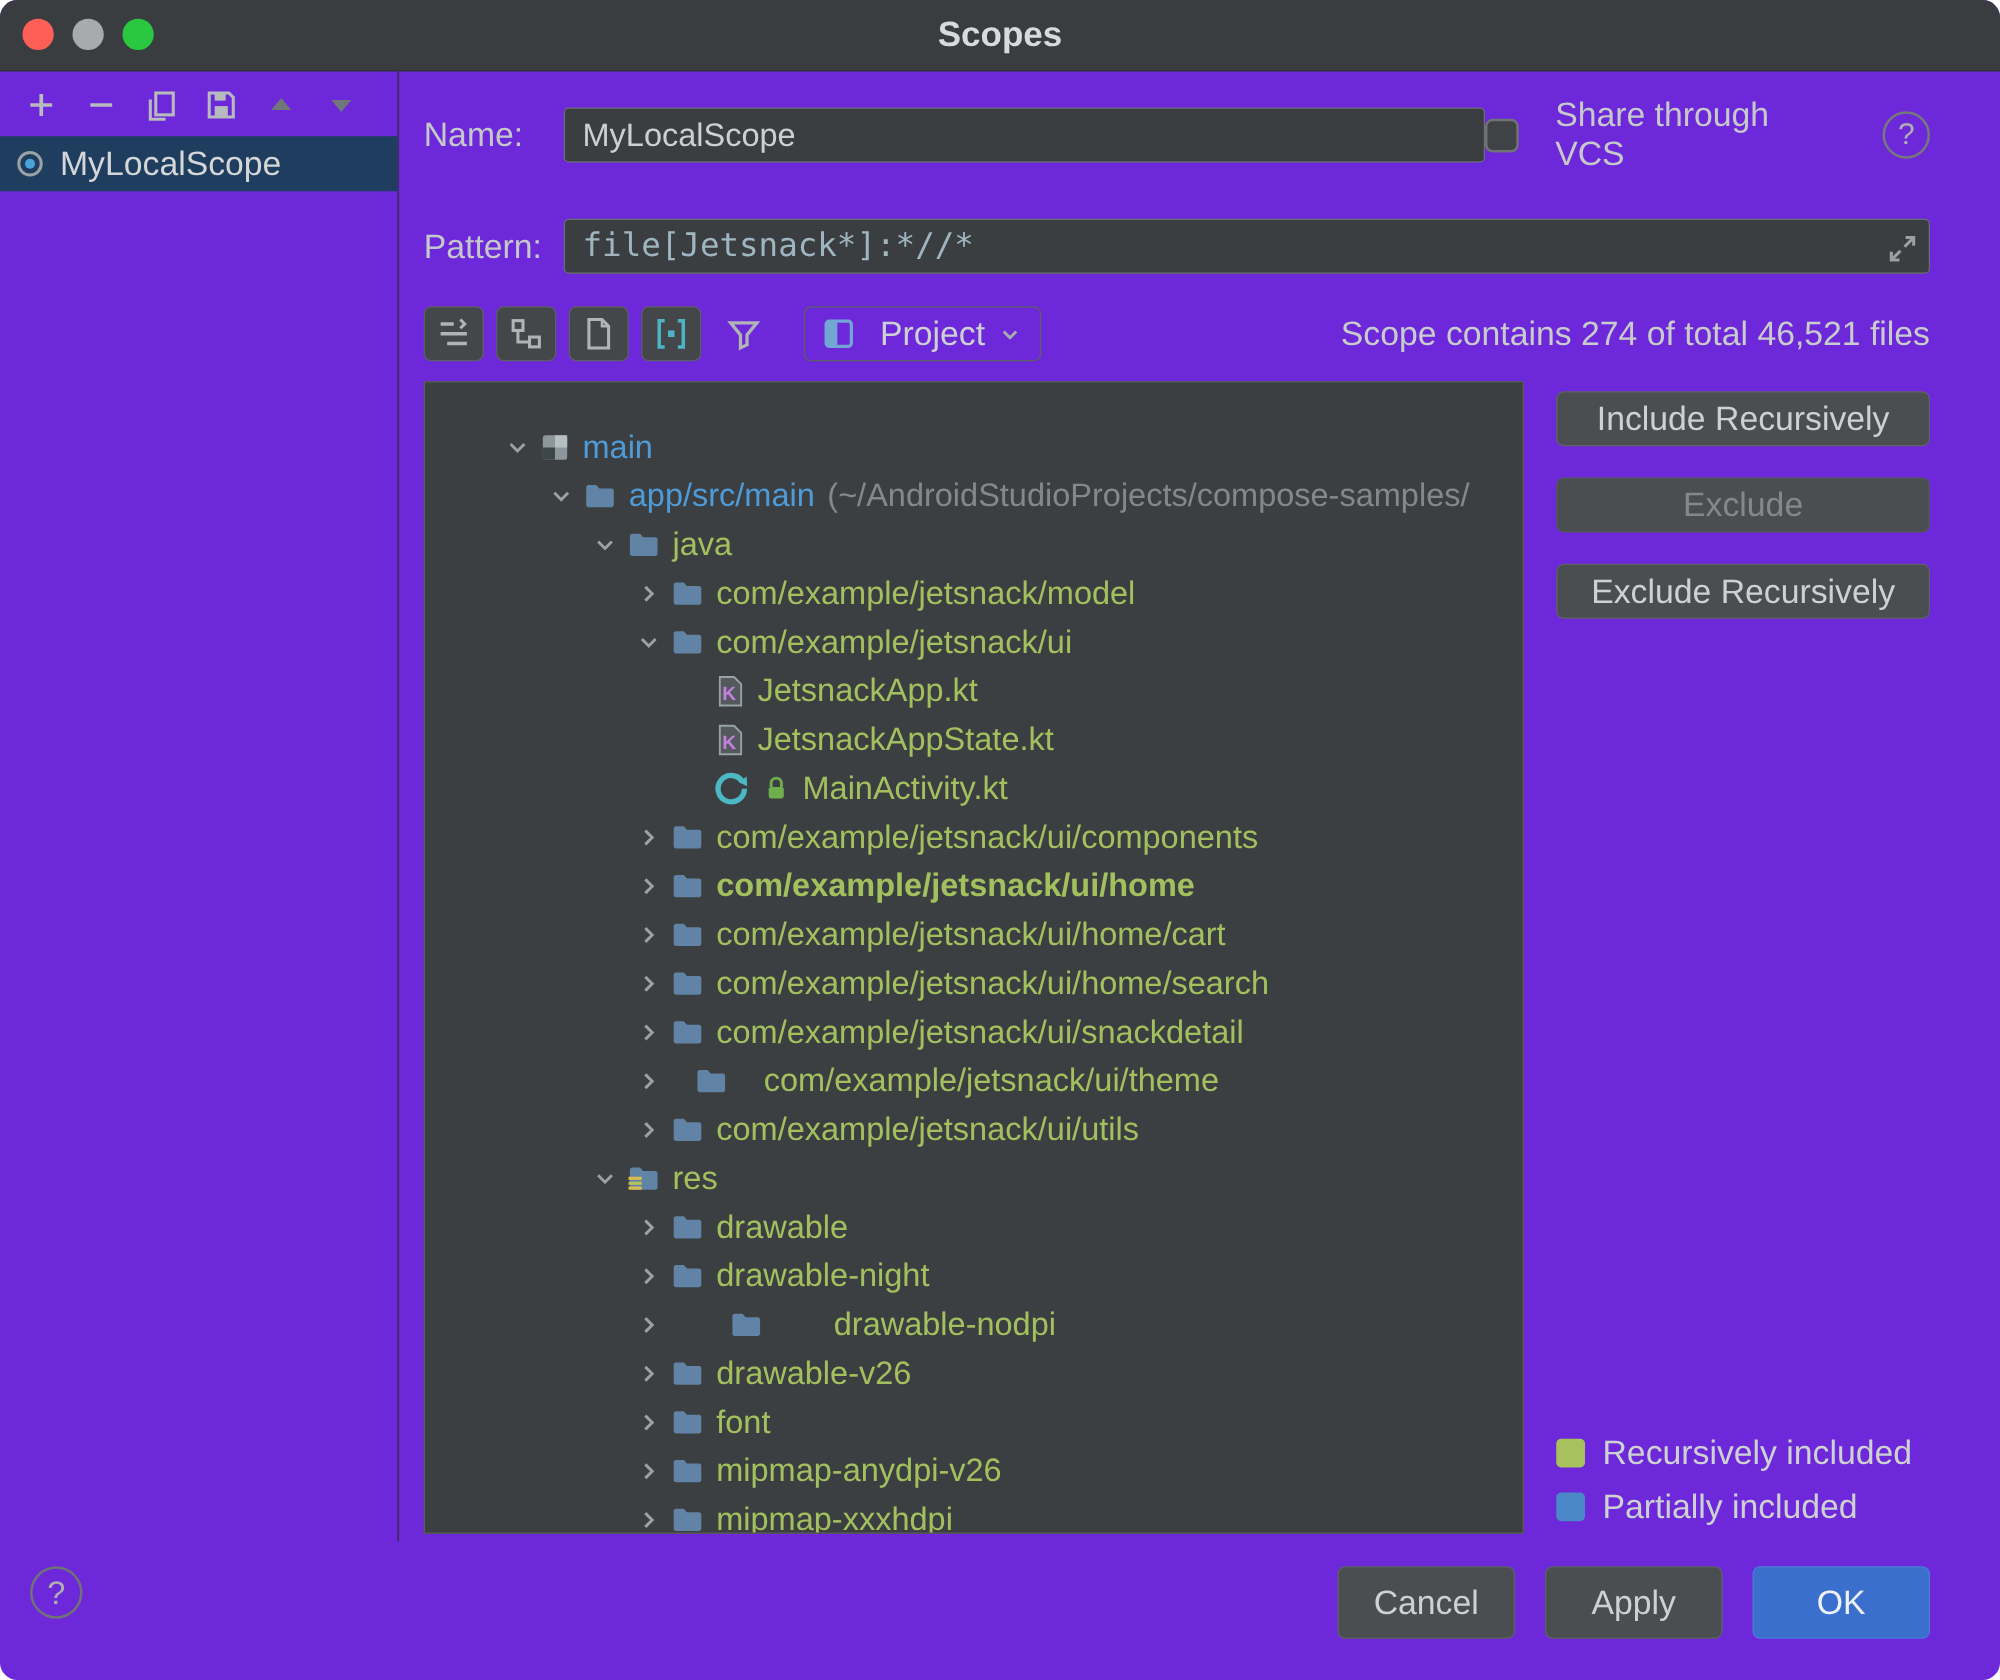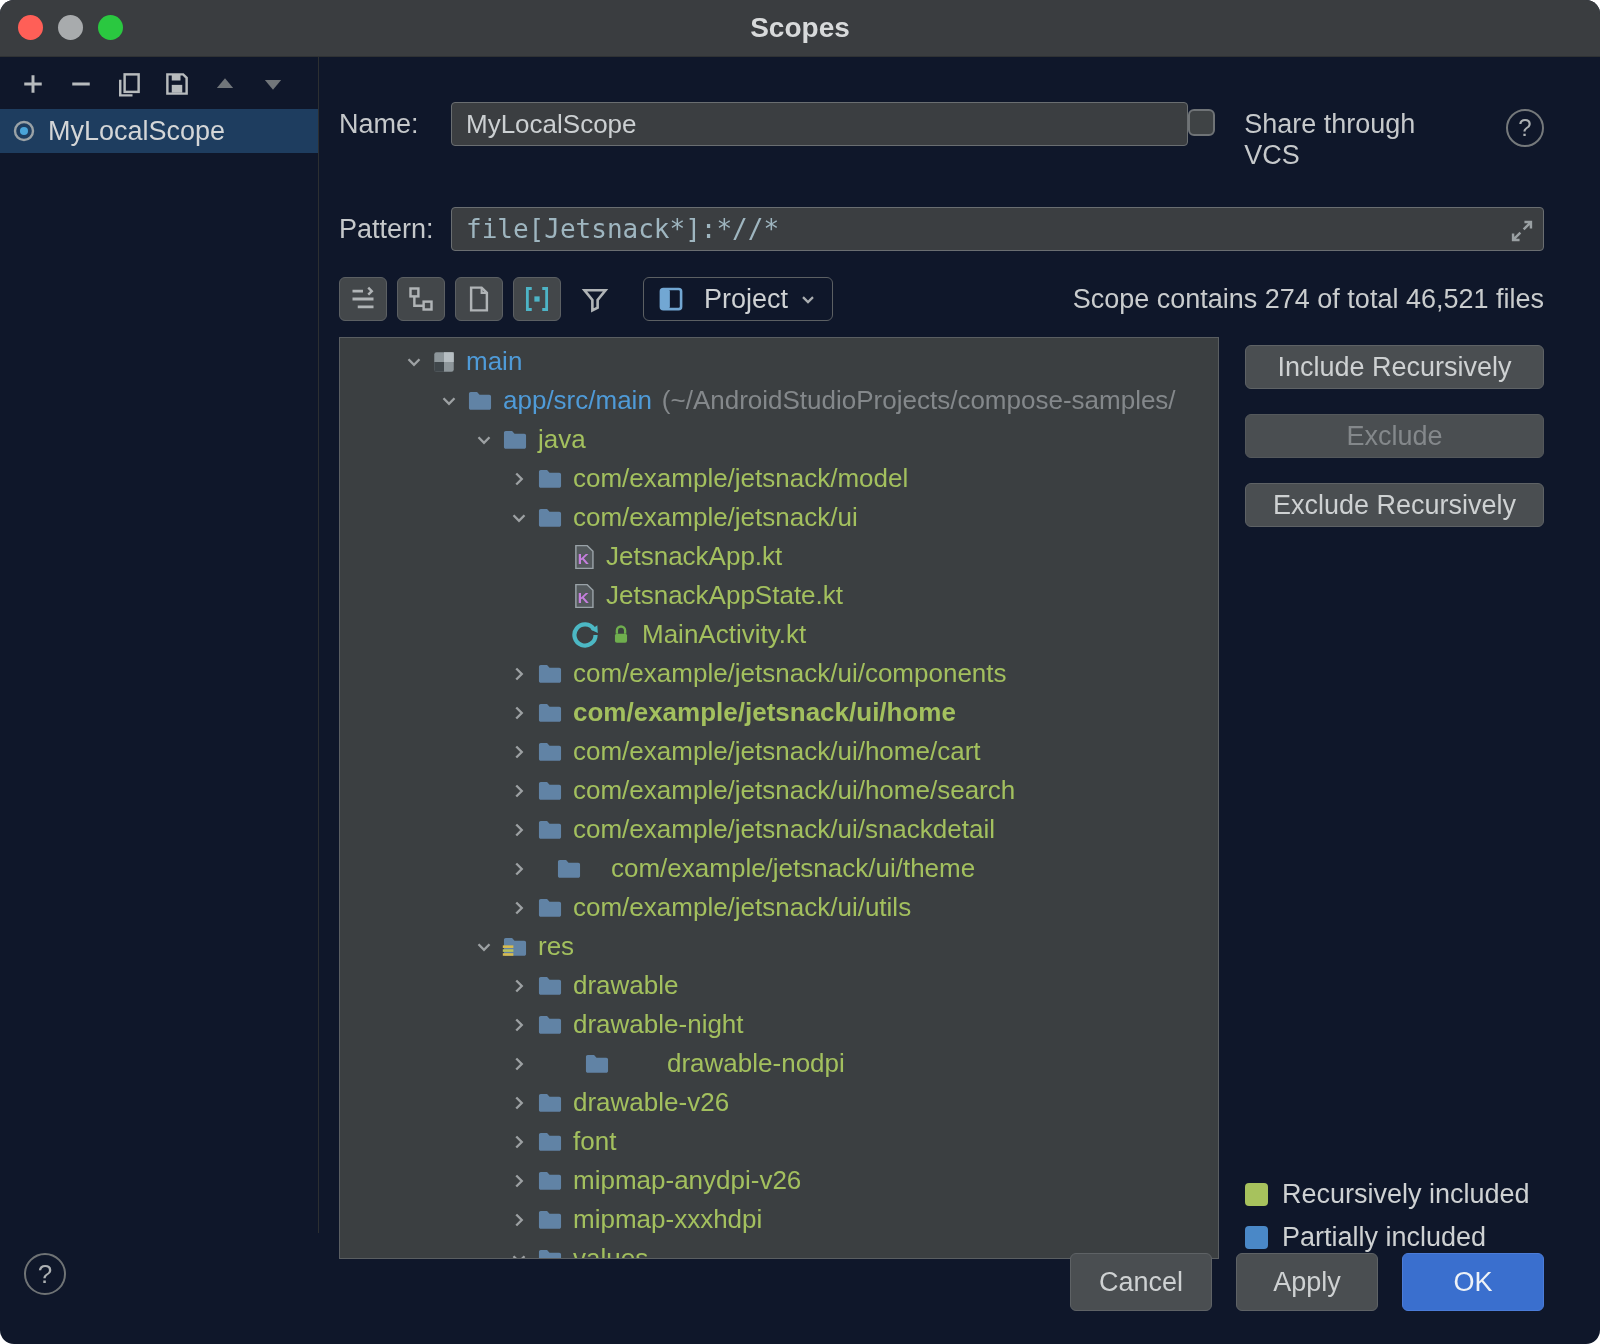--- a/index.html
+++ b/index.html
@@ -1,16 +1,16 @@
 <!DOCTYPE html>
 <html><head>
 <meta charset="utf-8">
 <style>
   html,body{margin:0;padding:0;background:#ffffff;font-family:"Liberation Sans",sans-serif;}
-  .window{position:relative;width:1600px;height:1344px;background:#0f172a;border-radius:14px;overflow:hidden;color:#c6c8ca;}
+  .window{position:relative;width:1600px;height:1344px;background:#6d28d9;border-radius:14px;overflow:hidden;color:#c6c8ca;}
 
   
   .titlebar{height:56px;background:#3a3d40;border-bottom:1px solid #2f3234;display:flex;align-items:center;position:relative;}
   .traffic{position:absolute;left:18px;top:15px;display:flex;gap:15px;}
   .tl{width:25px;height:25px;border-radius:50%;display:inline-block;}
   .tl.red{background:#ff5f57}.tl.gray{background:#a8abad}.tl.green{background:#2ac840}
   .title{flex:1;text-align:center;font-weight:bold;font-size:28px;color:#d8dadb;}
 
   
   .content{display:flex;height:1176px;}
@@ -19,21 +19,21 @@
   .icon-btn{width:42px;height:38px;display:flex;align-items:center;justify-content:center;border-radius:6px;}
   .scope-list{flex:1;}
   .scope-item{height:44px;display:flex;align-items:center;gap:12px;padding:0 12px;font-size:27px;color:#d4d6d7;}
   .scope-item.selected{background:#1e3d5f;}
 
   .main{flex:1;display:flex;flex-direction:column;padding:20px 56px 0 20px;min-width:0;}
   .form-row{display:flex;align-items:center;margin-bottom:36px;}
   .form-label{width:112px;font-size:27px;color:#c5c8ca;flex:none;}
   .text-input{height:44px;background:#3b3e41;border:1px solid #6a6e71;border-radius:4px;color:#ccd0d2;font-size:26px;padding:0 14px;display:flex;align-items:center;box-sizing:border-box;}
   .name-input{width:740px;}
-  .vcs-group{margin-left:auto;display:flex;gap:29px;margin-top:32px;}
+  .vcs-group{margin-left:auto;display:flex;align-items:center;gap:29px;}
   .checkbox{width:27px;height:27px;border:2px solid #6f7376;border-radius:6px;background:#3f4345;box-sizing:border-box;}
   .vcs-label{font-size:27px;color:#c6c9cb;}
   .help-circle{width:38px;height:38px;border-radius:50%;border:2px solid #75797b;color:#adb1b3;display:flex;align-items:center;justify-content:center;font-size:24px;box-sizing:border-box;flex:none;}
   .pattern-row{margin-bottom:26px;}
   .pattern-input{flex:1;font-family:"DejaVu Sans Mono",monospace;color:#9fb6c0;position:relative;padding-right:46px;}
   .expand-icon{position:absolute;right:8px;bottom:6px;display:flex;}
 
   .tree-toolbar{display:flex;align-items:center;margin-bottom:16px;}
   .tool-btn{width:48px;height:44px;background:#43474a;border:1px solid #5c6063;border-radius:6px;display:flex;align-items:center;justify-content:center;margin-right:10px;box-sizing:border-box;}
   .tool-btn.flat{background:transparent;border-color:transparent;}
@@ -201,21 +201,21 @@
               <svg width="20" height="20" viewBox="0 0 16 16">
                 <path d="M4 6.5l4 4 4-4" fill="none" stroke="#a9adb0" stroke-width="1.8"></path>
               </svg>
             </span>
         </div>
         <span class="scope-summary">Scope contains 274 of total 46,521 files</span>
       </div>
 
       <div class="body-row">
         <div class="tree-panel" id="tree-panel">
-            <div class="tree-row" style="padding-left: 56px;">
+            <div class="tree-row" style="padding-left: 56px; margin-top: 28px;">
               <span class="chev">
                 <svg width="22" height="22" viewBox="0 0 16 16">
                   <path d="M4 6l4 4 4-4" fill="none" stroke="#9da1a3" stroke-width="1.7"></path>
                 </svg>
               </span>
               <span class="ticon">
                 <svg width="24" height="24" viewBox="0 0 16 16">
                   <rect x="1.5" y="1.5" width="13" height="13" rx="1.5" fill="#8d969a"></rect>
                   <rect x="1.5" y="8" width="6.5" height="6.5" fill="#3f464a"></rect>
                   <rect x="8" y="1.5" width="6.5" height="6.5" fill="#b6bec2"></rect>

